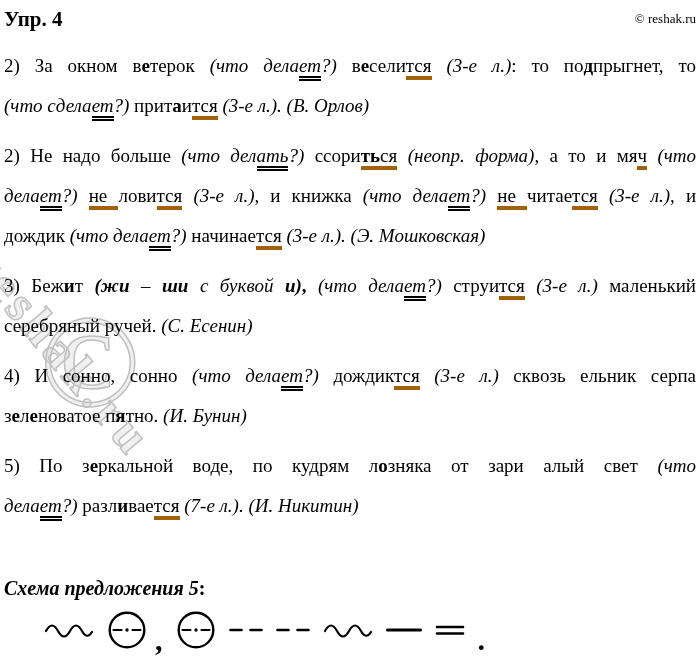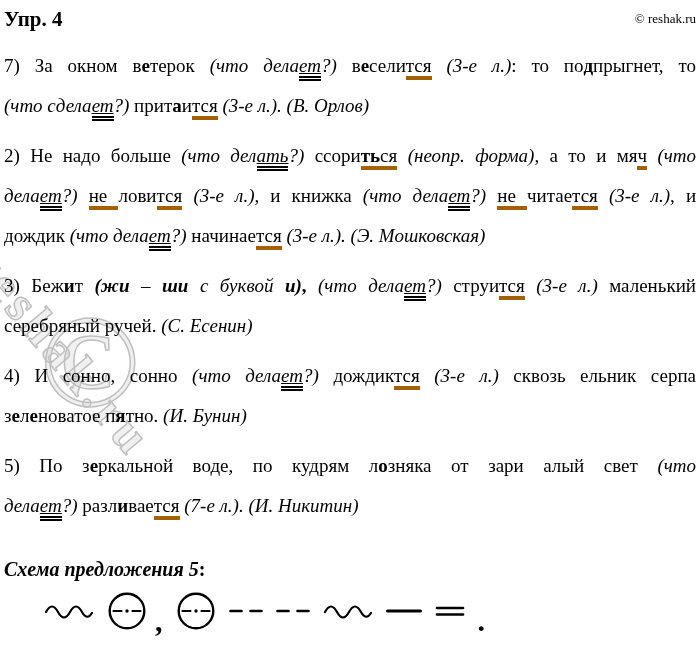--- a/index.html
+++ b/index.html
@@ -18,23 +18,23 @@
   .ex-title { font-weight: bold; font-size: 21px; line-height: 26px; }
   .copyright { font-size: 13px; line-height: 26px; }
 
   .para { margin-bottom: 10px; }
   .line { font-size: 19px; line-height: 40px; white-space: normal; }
   .line.j { text-align: justify; text-align-last: justify; text-justify: inter-word; }
 
   .fb { font-weight: bold; }
   .fi { font-style: italic; }
   .fu { border-bottom: 4px solid #a16207; }
-  .fd { border-bottom: 5px double #000; text-decoration: underline; }
+  .fd { border-bottom: 5px double #000; }
 
-  .schema-title { margin-top: 28px; font-size: 20px; line-height: 30px; }
+  .schema-title { margin-top: 47px; font-size: 20px; line-height: 30px; }
   .schema-row {
     display: flex; align-items: center; column-gap: 13px;
     margin-top: 6px; padding-left: 40px; height: 42px;
   }
   .sym { flex: 0 0 auto; display: block; }
   .sym-text {
     font-size: 30px; line-height: 18px; font-weight: bold;
     align-self: flex-end; margin-bottom: 2px;
   }
   .sym-comma { margin-left: -5px; }
@@ -59,21 +59,21 @@
 <div class="watermark wm-c">©</div>
 
 <div class="page">
   <div class="header">
     <div class="ex-title">Упр. 4</div>
     <div class="copyright">© reshak.ru</div>
   </div>
 
   <div id="items">
       <div class="para">
-        <div class="line j"><span>7) За окном в</span><span class="fb">е</span><span>терок </span><span class="fi">(что дела</span><span class="fi fd">ет</span><span class="fi">?) </span><span>в</span><span class="fb">е</span><span>сели</span><span class="fu">тся</span><span> </span><span class="fi">(3-е л.)</span><span>: то по</span><span class="fb">д</span><span>прыгнет, то</span></div>
+        <div class="line j"><span>2) За окном в</span><span class="fb">е</span><span>терок </span><span class="fi">(что дела</span><span class="fi fd">ет</span><span class="fi">?) </span><span>в</span><span class="fb">е</span><span>сели</span><span class="fu">тся</span><span> </span><span class="fi">(3-е л.)</span><span>: то по</span><span class="fb">д</span><span>прыгнет, то</span></div>
         <div class="line"><span class="fi">(что сдела</span><span class="fi fd">ет</span><span class="fi">?) </span><span>прит</span><span class="fb">а</span><span>и</span><span class="fu">тся</span><span> </span><span class="fi">(3-е л.). (В. Орлов)</span></div>
       </div>
       <div class="para">
         <div class="line j"><span>2) Не надо больше </span><span class="fi">(что дел</span><span class="fi fd">ать</span><span class="fi">?) </span><span>ссори</span><span class="fb fu">ть</span><span class="fu">ся</span><span> </span><span class="fi">(неопр. форма)</span><span>, а то и мя</span><span class="fu">ч</span><span> </span><span class="fi">(что</span></div>
         <div class="line j"><span class="fi">дела</span><span class="fi fd">ет</span><span class="fi">?) </span><span class="fu">не </span><span>лови</span><span class="fu">тся</span><span> </span><span class="fi">(3-е л.)</span><span>, и книжка </span><span class="fi">(что дела</span><span class="fi fd">ет</span><span class="fi">?) </span><span class="fu">не </span><span>читае</span><span class="fu">тся</span><span> </span><span class="fi">(3-е л.)</span><span>, и</span></div>
         <div class="line"><span>дождик </span><span class="fi">(что дела</span><span class="fi fd">ет</span><span class="fi">?) </span><span>начинае</span><span class="fu">тся</span><span> </span><span class="fi">(3-е л.). (Э. Мошковская)</span></div>
       </div>
       <div class="para">
         <div class="line j"><span>3) Беж</span><span class="fb">и</span><span>т </span><span class="fb fi">(</span><span class="fb fi">жи</span><span class="fi"> – </span><span class="fb fi">ши</span><span class="fi"> с буквой </span><span class="fb fi">и</span><span class="fb fi">)</span><span class="fb">,</span><span> </span><span class="fi">(что дела</span><span class="fi fd">ет</span><span class="fi">?) </span><span>струи</span><span class="fu">тся</span><span> </span><span class="fi">(3-е л.)</span><span> маленький</span></div>
         <div class="line"><span>серебряный ручей. </span><span class="fi">(С. Есенин)</span></div>

